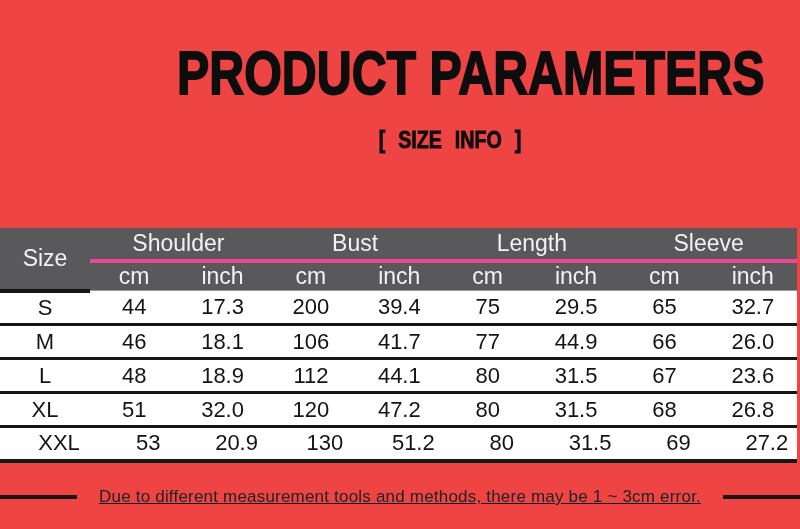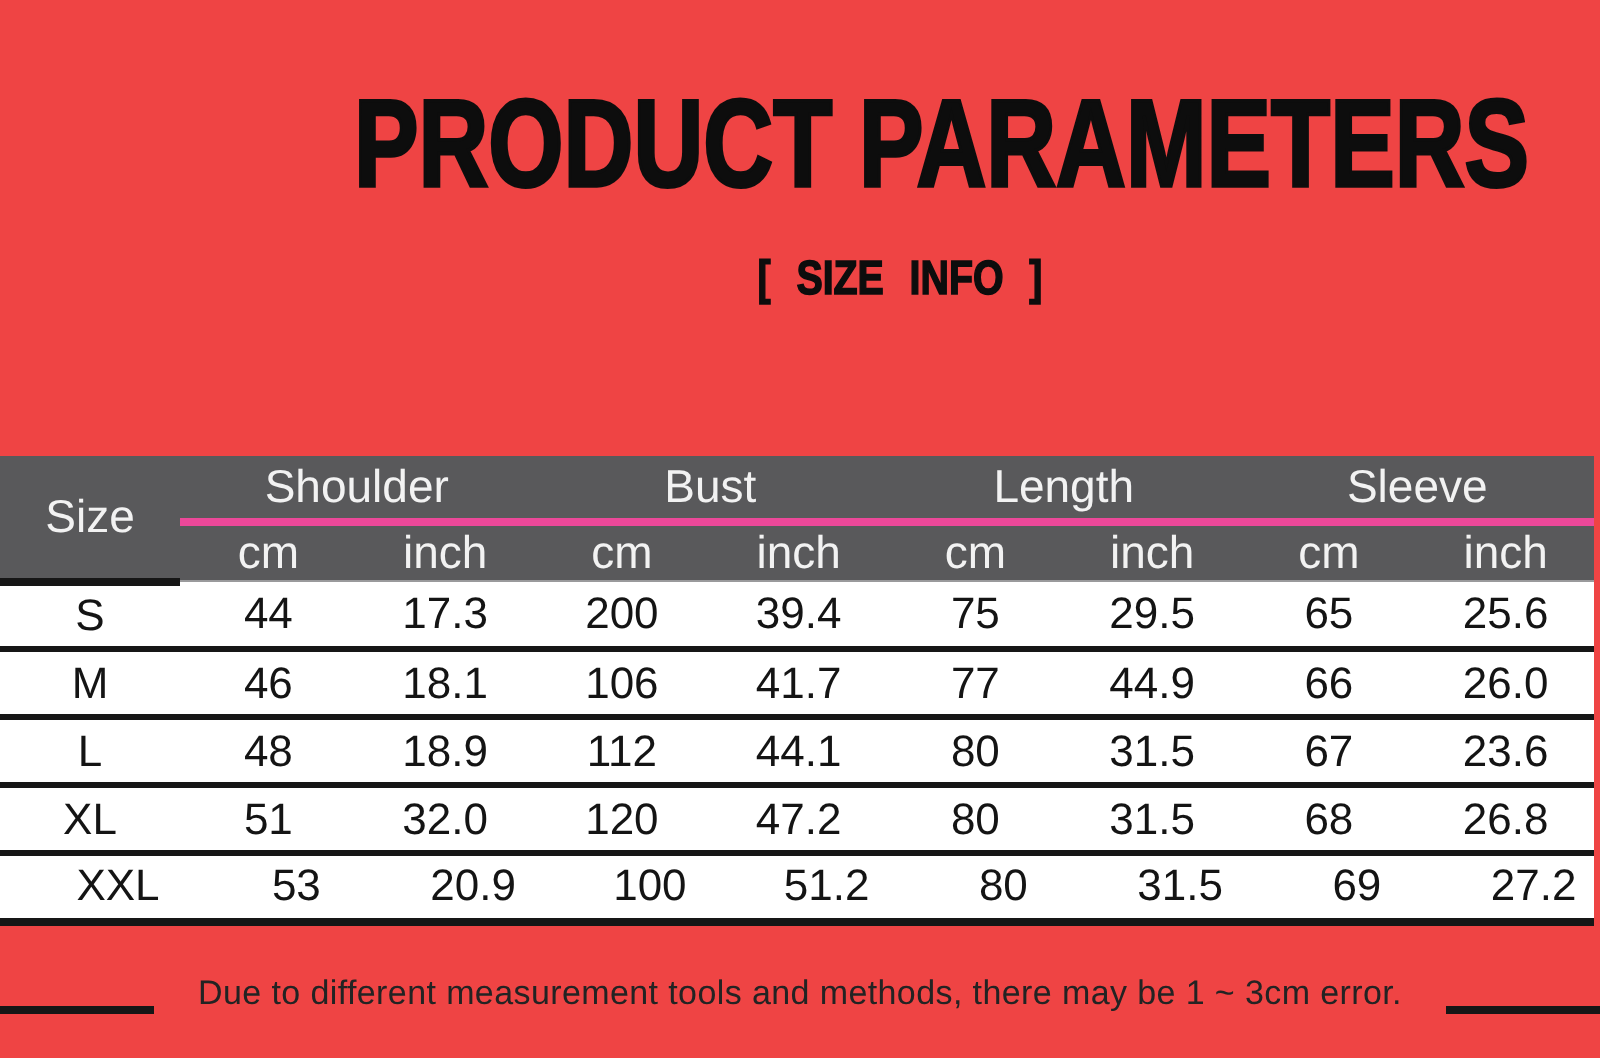--- a/index.html
+++ b/index.html
@@ -88,21 +88,22 @@
   .size-table tbody tr:first-child td { border-top: 1px solid #9a9a9c; }
   .size-table tbody tr:last-child td  { border-bottom: 4px solid var(--line, #161616); padding-left: 28px; }
 
   
   .note-bar {
     position: absolute;
     top: 487px;
     left: 0;
     right: 0;
     display: flex;
-    align-items: flex-end;
+    align-items: center;
+    text-decoration: underline;
   }
   .note-dash {
     flex: 1 1 auto;
     height: 4px;
     background: var(--line, #1a1a1a);
   }
   .note-dash.left  { margin-right: 22px; }
   .note-dash.right { margin-left: 22px; }
   .note-text {
     flex: 0 0 auto;
@@ -154,21 +155,21 @@
     <tbody>
       <tr>
         <td>S</td>
         <td>44</td>
         <td>17.3</td>
         <td>200</td>
         <td>39.4</td>
         <td>75</td>
         <td>29.5</td>
         <td>65</td>
-        <td>25.6</td>
+        <td>32.7</td>
       </tr>
       <tr>
         <td>M</td>
         <td>46</td>
         <td>18.1</td>
         <td>106</td>
         <td>41.7</td>
         <td>77</td>
         <td>44.9</td>
         <td>66</td>
@@ -193,21 +194,21 @@
         <td>47.2</td>
         <td>80</td>
         <td>31.5</td>
         <td>68</td>
         <td>26.8</td>
       </tr>
       <tr>
         <td>XXL</td>
         <td>53</td>
         <td>20.9</td>
-        <td>100</td>
+        <td>130</td>
         <td>51.2</td>
         <td>80</td>
         <td>31.5</td>
         <td>69</td>
         <td>27.2</td>
       </tr>
     </tbody>
   </table>
 
   <div class="note-bar">

